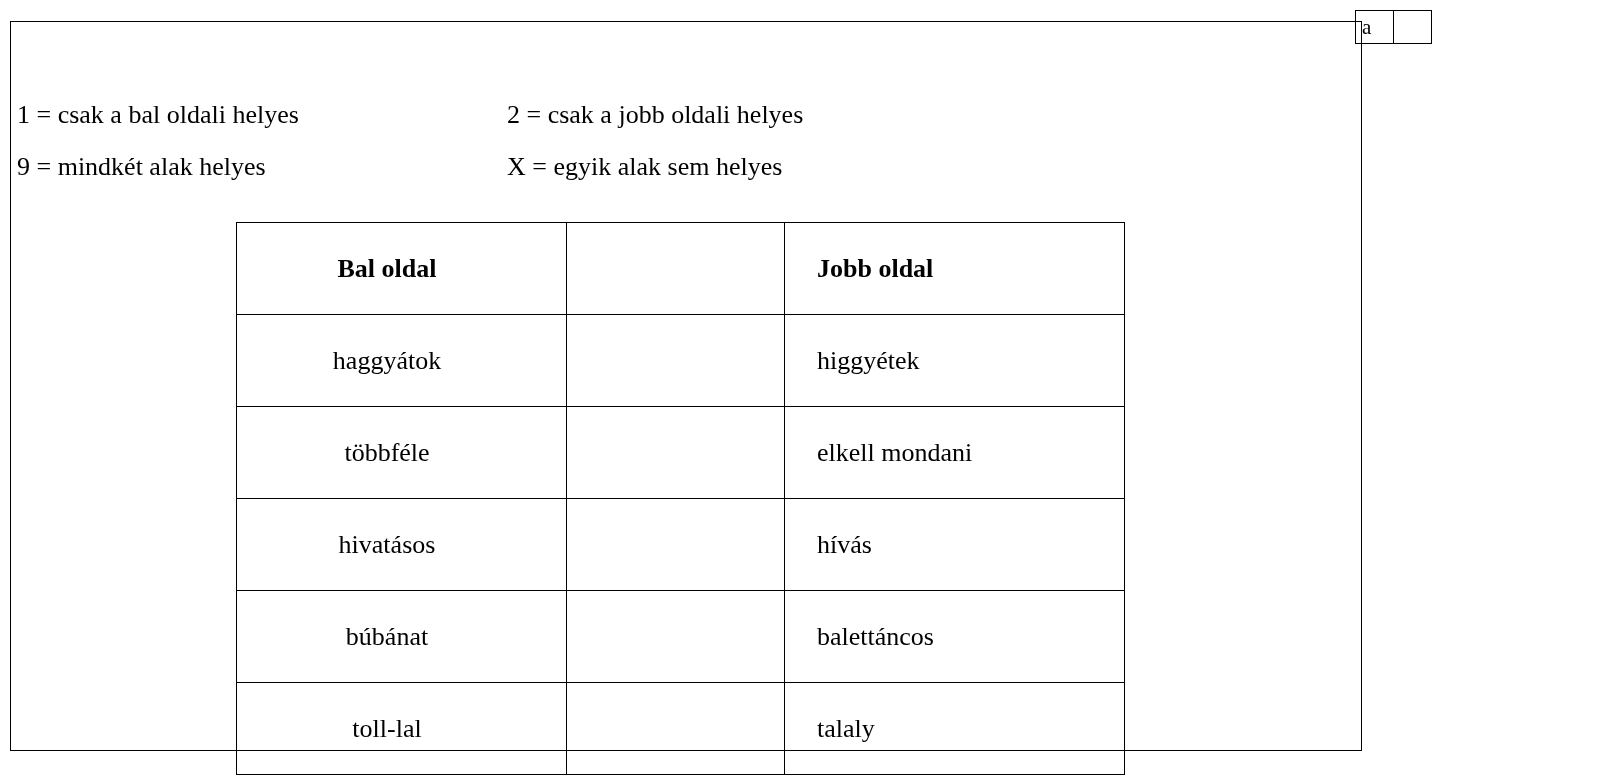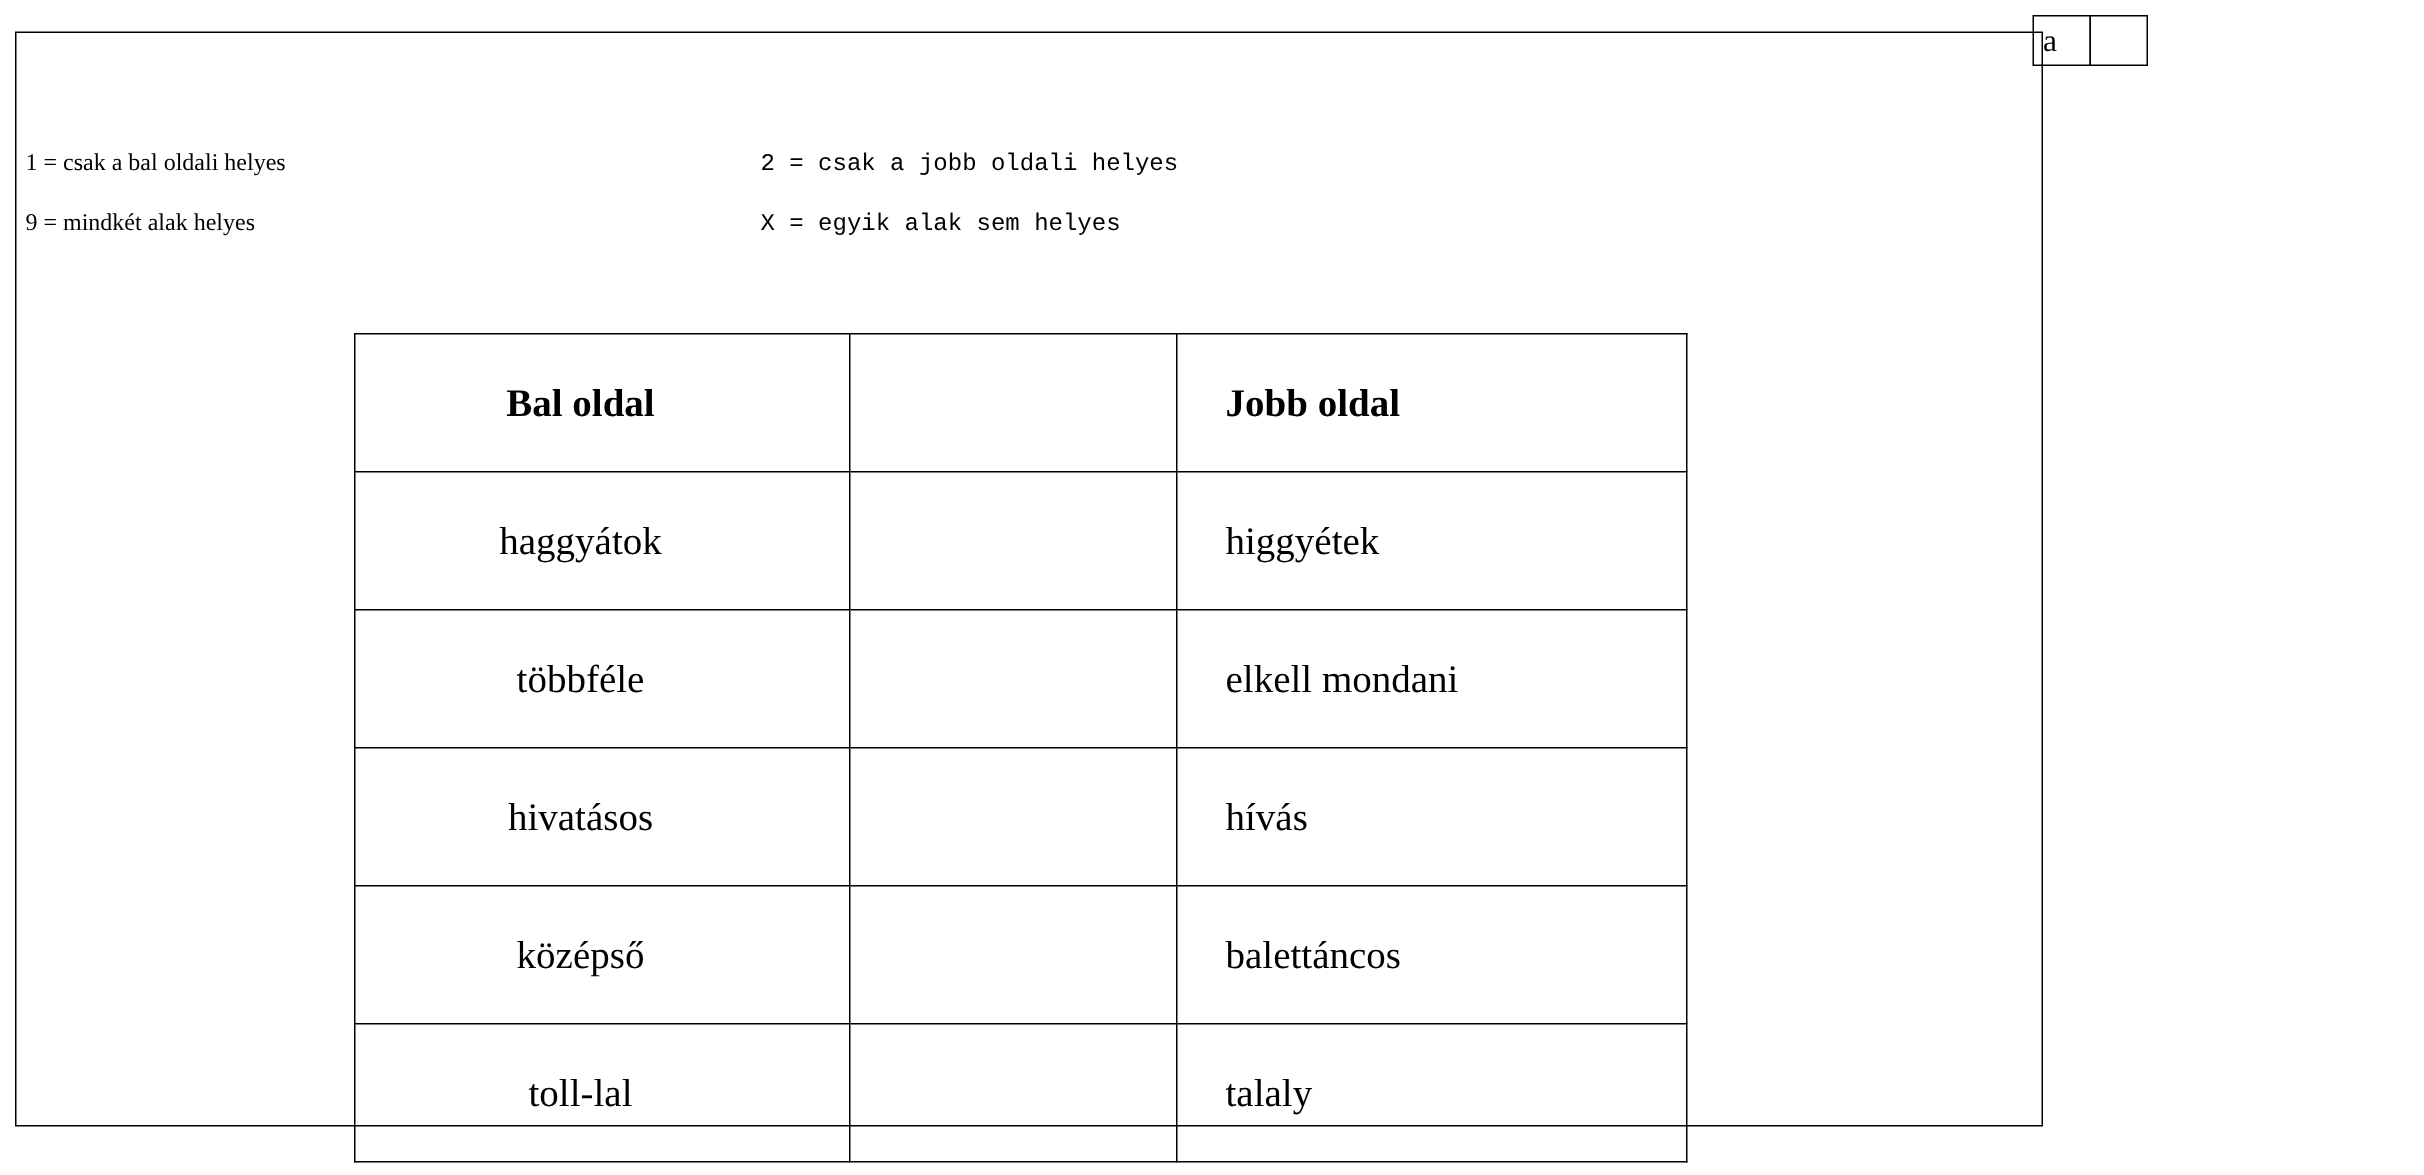--- a/index.html
+++ b/index.html
@@ -58,30 +58,29 @@
   }
 
   .legend {
     position: absolute;
     left: 6px;
     top: 78px;
     width: 100%;
   }
   .legend-row {
     display: flex;
-    font-size: 16px;
+    font-size: 26px;
     margin-bottom: 22px;
   }
   .legend-key {
     width: 490px;
     white-space: nowrap;
   }
   .legend-key2 {
     white-space: nowrap;
-    font-family: Liberation Mono, monospace;
   }
 
   
   .word-table {
     position: absolute;
     left: 225px;
     top: 200px;
     border-collapse: collapse;
     table-layout: fixed;
   }
@@ -151,21 +150,21 @@
         <td class="col-left">többféle</td>
         <td class="col-mid"></td>
         <td class="col-right">elkell mondani</td>
       </tr>
       <tr>
         <td class="col-left">hivatásos</td>
         <td class="col-mid"></td>
         <td class="col-right">hívás</td>
       </tr>
       <tr>
-        <td class="col-left">középső</td>
+        <td class="col-left">búbánat</td>
         <td class="col-mid"></td>
         <td class="col-right">balettáncos</td>
       </tr>
       <tr>
         <td class="col-left">toll-lal</td>
         <td class="col-mid"></td>
         <td class="col-right">talaly</td>
       </tr>
     </tbody>
   </table>

